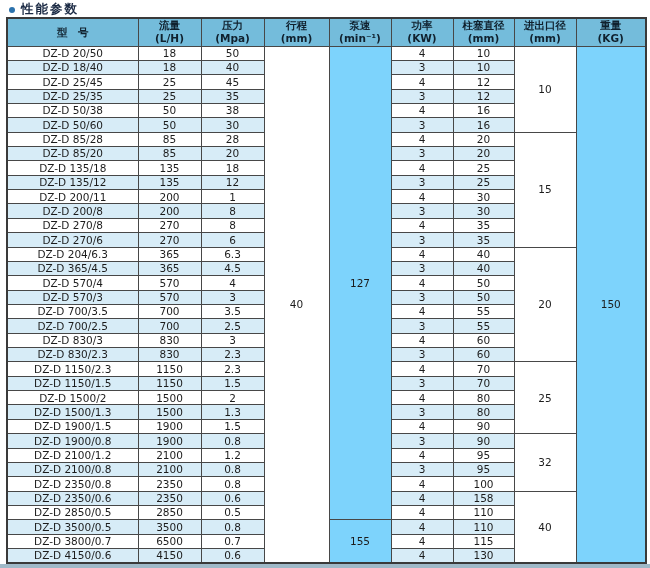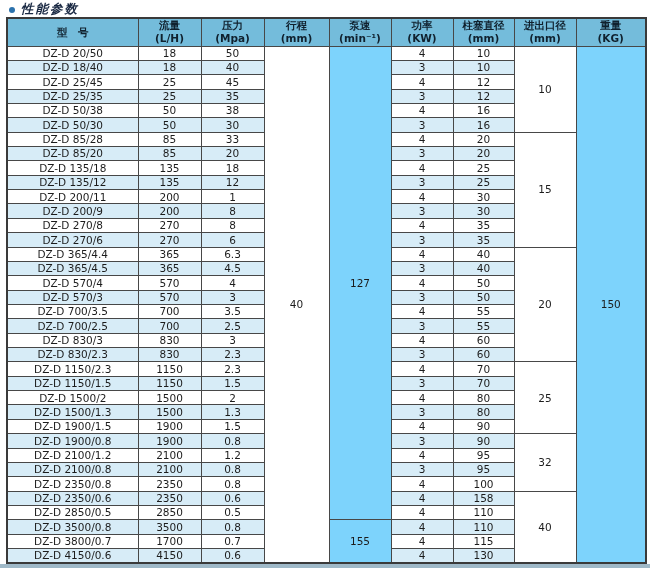--- a/index.html
+++ b/index.html
@@ -27,21 +27,20 @@
     width: 6px;
     height: 6px;
     border-radius: 50%;
     background: #2b72ad;
   }
   .page-title {
     font-size: 12.5px;
     font-weight: bold;
     color: #1b2a44;
     letter-spacing: 2px;
-    font-style: italic;
   }
 
   table.spec {
     position: absolute;
     left: 6px;
     top: 17px;
     width: 639px;
     border-collapse: collapse;
     table-layout: fixed;
     border: 2px solid #3a3a3a;
@@ -178,30 +177,30 @@
           <td>12</td>
         </tr>
         <tr>
           <td>DZ-D 50/38</td>
           <td>50</td>
           <td>38</td>
           <td>4</td>
           <td>16</td>
         </tr>
         <tr class="alt">
-          <td>DZ-D 50/30</td>
+          <td>DZ-D 50/60</td>
           <td>50</td>
           <td>30</td>
           <td>3</td>
           <td>16</td>
         </tr>
         <tr>
           <td>DZ-D 85/28</td>
           <td>85</td>
-          <td>33</td>
+          <td>28</td>
           <td>4</td>
           <td>20</td>
           <td class="mw" rowspan="8">15</td>
         </tr>
         <tr class="alt">
           <td>DZ-D 85/20</td>
           <td>85</td>
           <td>20</td>
           <td>3</td>
           <td>20</td>
@@ -221,42 +220,42 @@
           <td>25</td>
         </tr>
         <tr>
           <td>DZ-D 200/11</td>
           <td>200</td>
           <td>1</td>
           <td>4</td>
           <td>30</td>
         </tr>
         <tr class="alt">
-          <td>DZ-D 200/9</td>
+          <td>DZ-D 200/8</td>
           <td>200</td>
           <td>8</td>
           <td>3</td>
           <td>30</td>
         </tr>
         <tr>
           <td>DZ-D 270/8</td>
           <td>270</td>
           <td>8</td>
           <td>4</td>
           <td>35</td>
         </tr>
         <tr class="alt">
           <td>DZ-D 270/6</td>
           <td>270</td>
           <td>6</td>
           <td>3</td>
           <td>35</td>
         </tr>
         <tr>
-          <td>DZ-D 365/4.4</td>
+          <td>DZ-D 204/6.3</td>
           <td>365</td>
           <td>6.3</td>
           <td>4</td>
           <td>40</td>
           <td class="mw" rowspan="8">20</td>
         </tr>
         <tr class="alt">
           <td>DZ-D 365/4.5</td>
           <td>365</td>
           <td>4.5</td>
@@ -379,30 +378,30 @@
           <td class="mw" rowspan="5">40</td>
         </tr>
         <tr>
           <td>DZ-D 2850/0.5</td>
           <td>2850</td>
           <td>0.5</td>
           <td>4</td>
           <td>110</td>
         </tr>
         <tr class="alt">
-          <td>DZ-D 3500/0.8</td>
+          <td>DZ-D 3500/0.5</td>
           <td>3500</td>
           <td>0.8</td>
           <td class="mb" rowspan="3">155</td>
           <td>4</td>
           <td>110</td>
         </tr>
         <tr>
           <td>DZ-D 3800/0.7</td>
-          <td>1700</td>
+          <td>6500</td>
           <td>0.7</td>
           <td>4</td>
           <td>115</td>
         </tr>
         <tr class="alt">
           <td>DZ-D 4150/0.6</td>
           <td>4150</td>
           <td>0.6</td>
           <td>4</td>
           <td>130</td>

